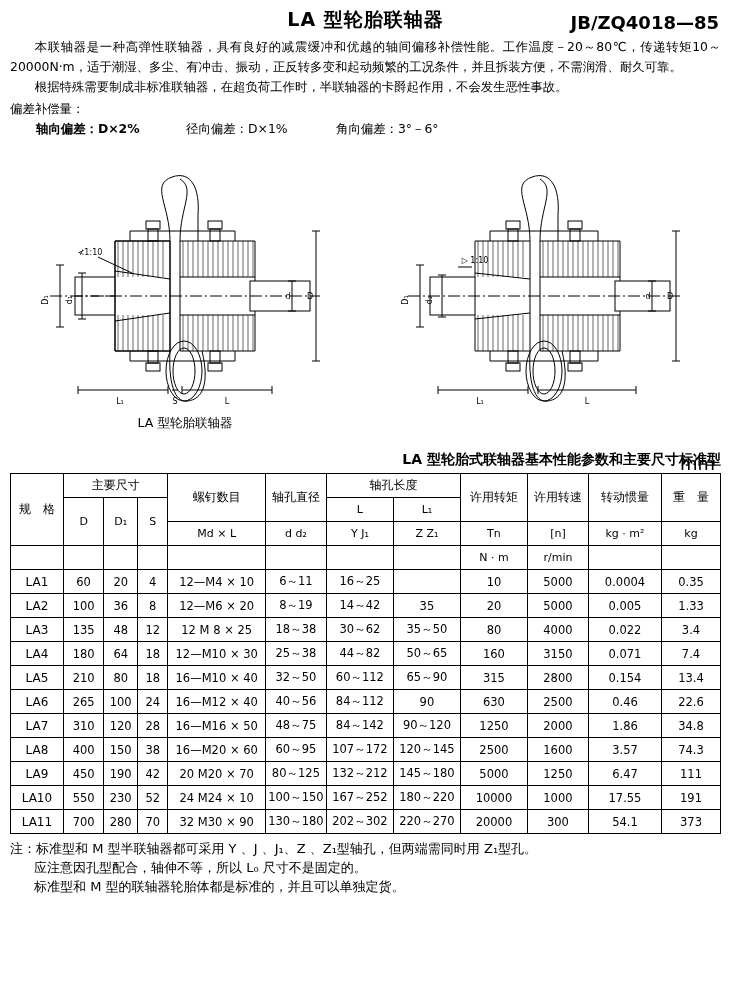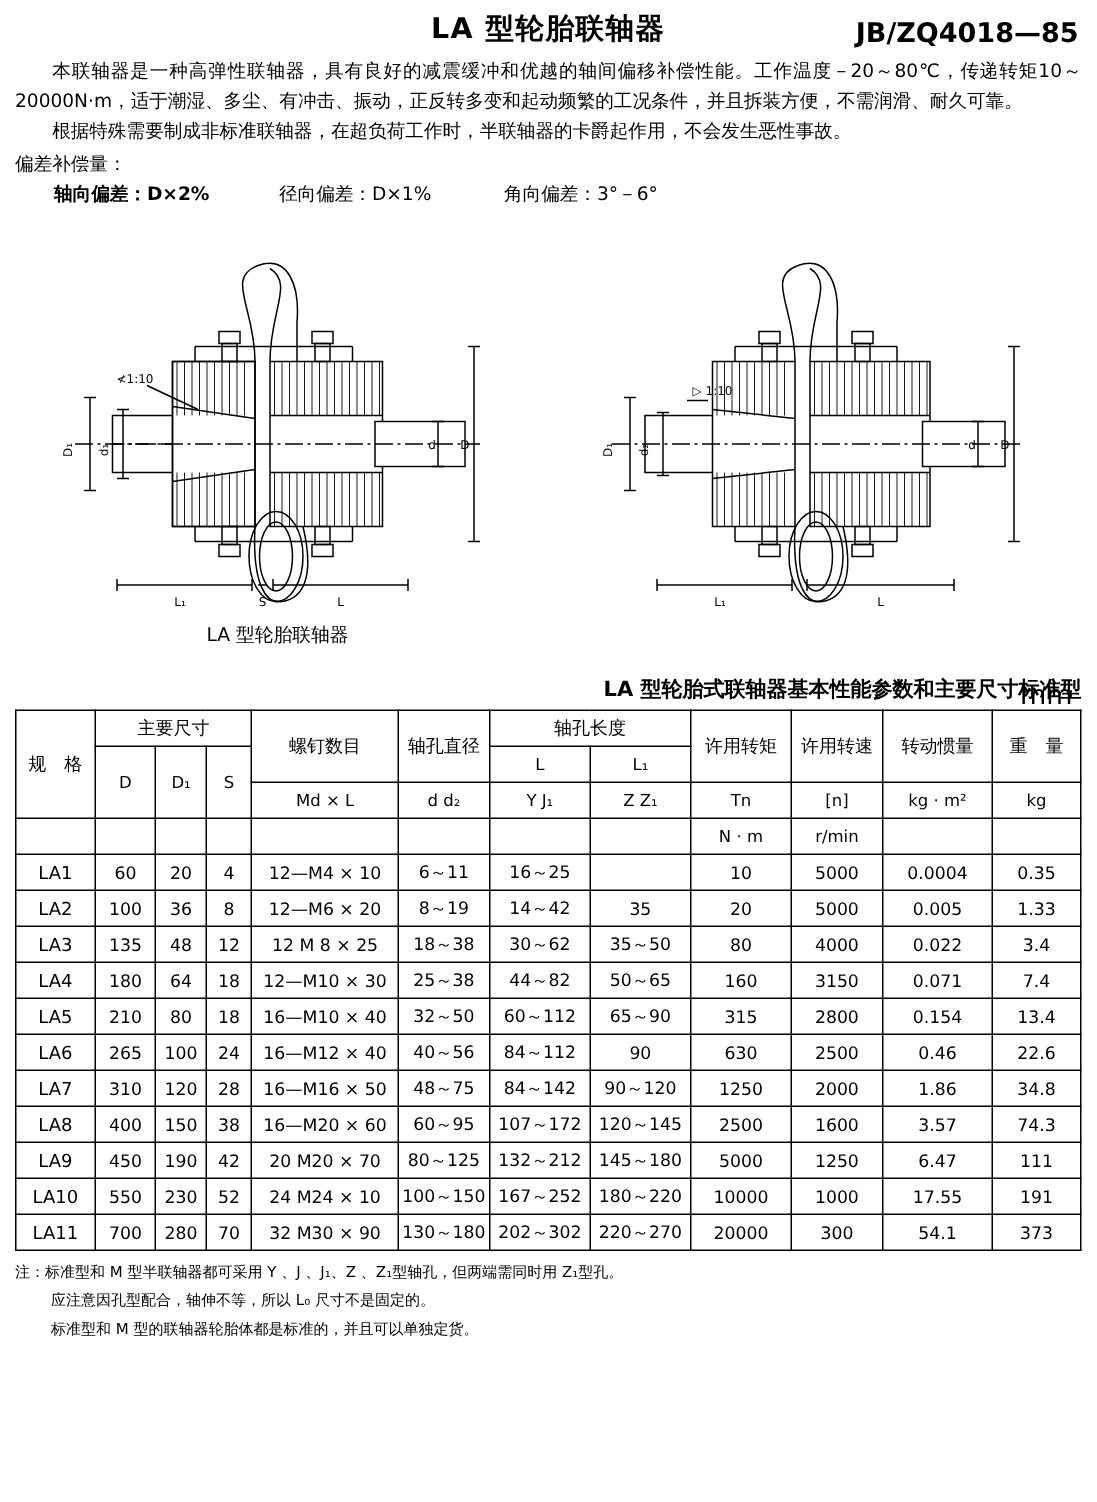--- a/index.html
+++ b/index.html
@@ -58,21 +58,21 @@
   table.spec th,table.spec td{
     border:1px solid #000;text-align:center;vertical-align:middle;
     padding:1px 0;height:21px;
   }
   table.spec thead th{font-weight:normal;}
   .hd-main{font-size:12px;}
   .hd-sub{font-size:11px;}
   td.model{font-size:12px;}
 
   
-  .notes{font-size:10px;line-height:19px;margin-top:5px;}
+  .notes{font-size:13px;line-height:19px;margin-top:5px;}
   .notes .n1{text-indent:0;}
   .notes .n2{padding-left:24px;}
 </style>
 </head>
 <body>
 
 <div class="page">
 
   <div class="header">
     <div class="doc-title">LA 型轮胎联轴器</div>

